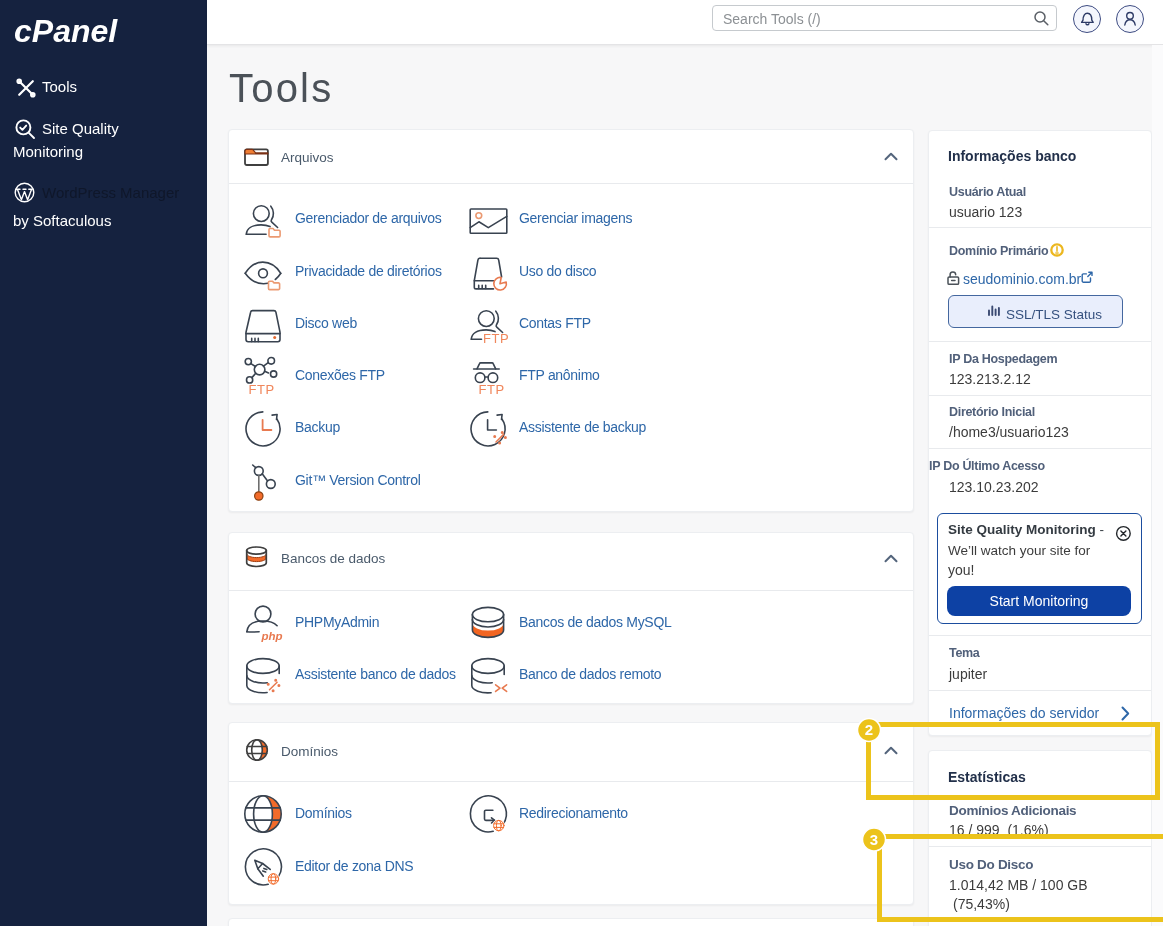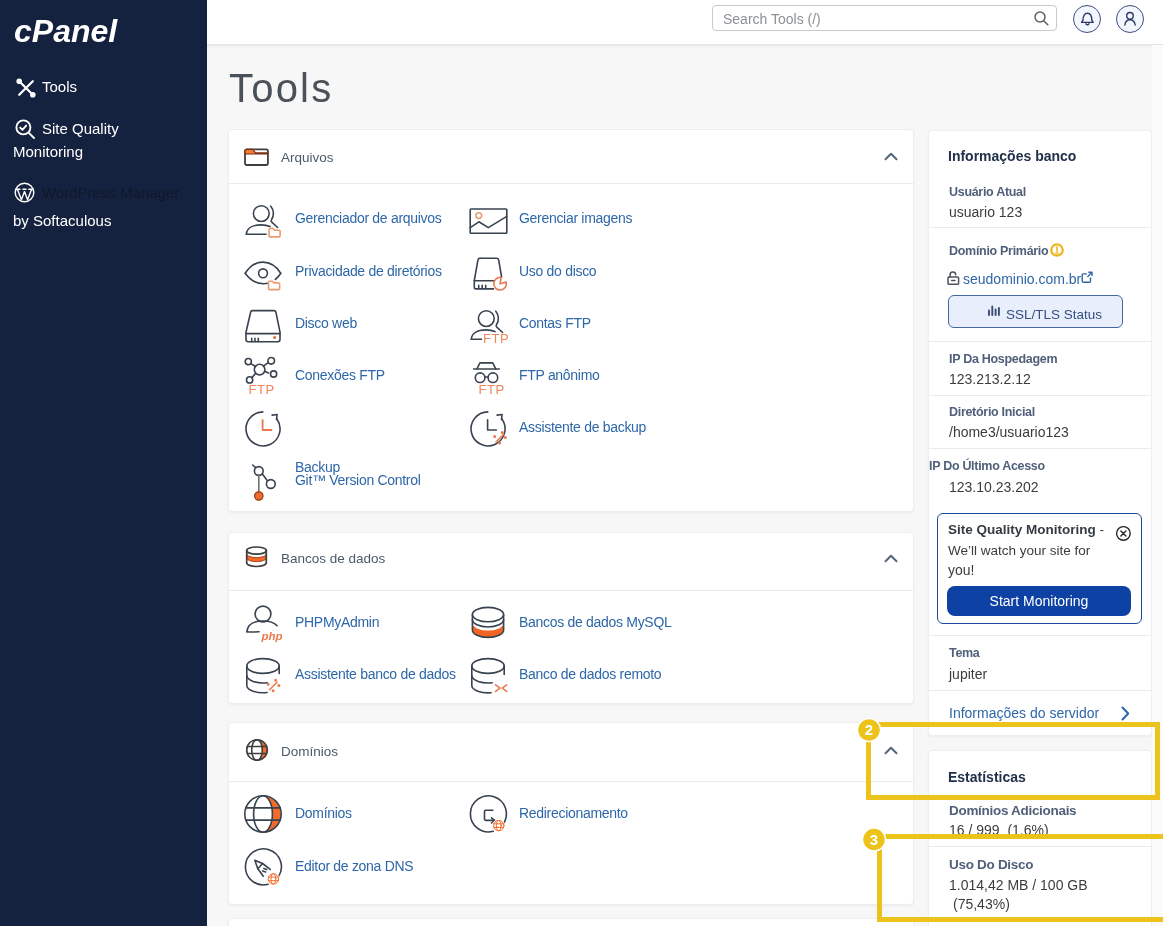--- a/index.html
+++ b/index.html
@@ -124,21 +124,21 @@
       <circle cx="24.9" cy="21.7" r="4.8"></circle>
       <path d="M16.9 21 h3.2"></path>
       <text x="10.5" y="38.4" fill="#f0875c" stroke="none" font-family="Liberation Sans,sans-serif" font-size="13" letter-spacing="0.6">FTP</text>
     </svg>
     <div class="itm" style="left:519px;top:367px;">FTP anônimo</div>
 <svg class="a" style="left:243px;top:408px" width="40" height="40" viewBox="0 0 40 40" fill="none" stroke="#394350" stroke-width="1.6" stroke-linecap="round" stroke-linejoin="round">
       <path d="M19.8 3.9 A17 17 0 1 0 33.9 11.05"></path>
       <path d="M34.1 6.5 l-5 0.6 M34.1 6.5 l-0.6 5"></path>
       <path stroke="#e87a50" stroke-width="1.8" d="M19.6 11.8 V22 H28.4"></path>
     </svg>
-    <div class="itm" style="left:295px;top:419px;margin-top:40px;">Backup</div>
+    <div class="itm" style="left:295px;top:419px;">Backup</div>
 <svg class="a" style="left:468px;top:408px" width="40" height="40" viewBox="0 0 40 40" fill="none" stroke="#394350" stroke-width="1.6" stroke-linecap="round" stroke-linejoin="round">
       <path d="M19.8 3.9 A17 17 0 1 0 33.9 11.05"></path>
       <path d="M34.1 6.5 l-5 0.6 M34.1 6.5 l-0.6 5"></path>
       <path d="M19.6 11.8 V22 H28.4"></path>
       <g stroke="#e87a50" stroke-width="1.5">
         <path d="M28 34 l7.6-7.6"></path>
         <circle cx="26.7" cy="28.4" r="0.75" fill="#e87a50"></circle>
         <circle cx="31.6" cy="35" r="0.75" fill="#e87a50"></circle>
         <circle cx="34.2" cy="24.4" r="0.75" fill="#e87a50"></circle>
         <circle cx="37.4" cy="29.6" r="0.75" fill="#e87a50"></circle>

